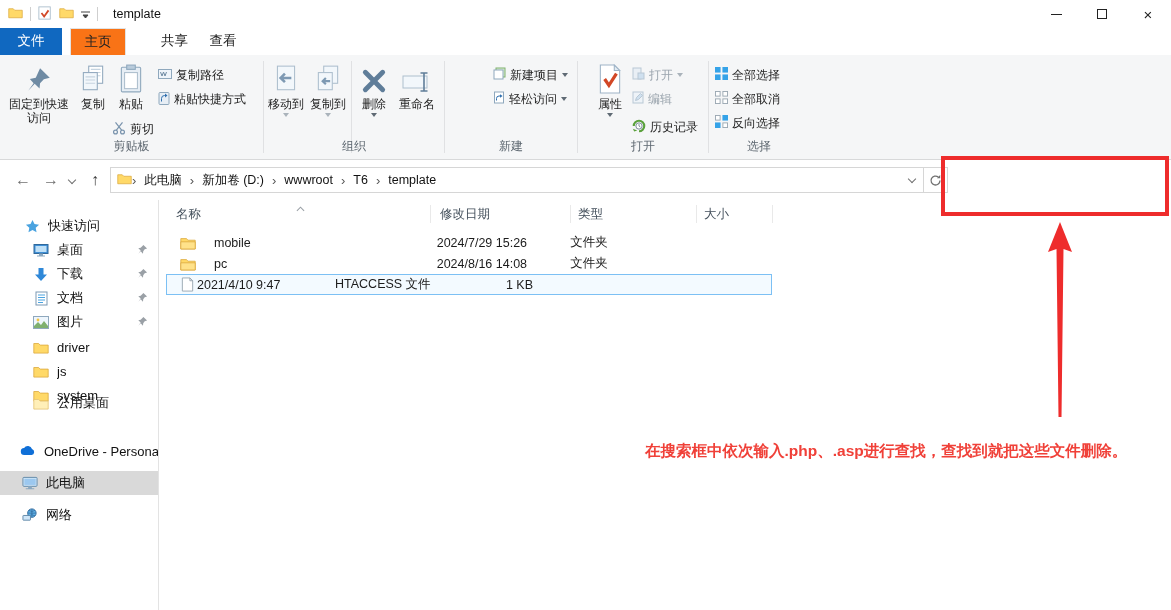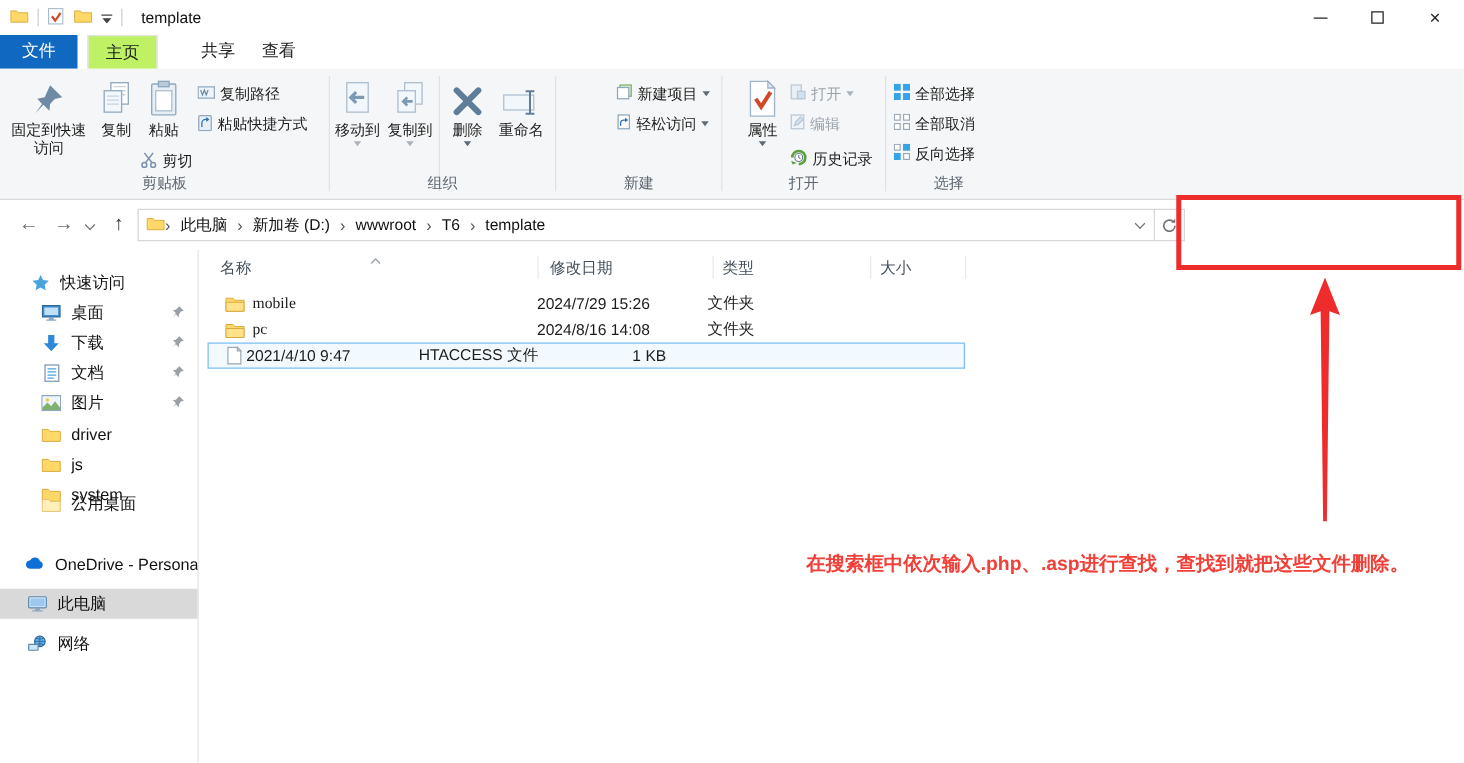--- a/index.html
+++ b/index.html
@@ -16,21 +16,21 @@
   .win-title { font-size:12.5px; margin-left:8px; color:#111; }
   .win-controls { position:absolute; right:0; top:0; height:28px; display:flex; }
   .win-btn { width:46px; height:28px; display:flex; align-items:center; justify-content:center; color:#222; }
   .min-glyph { width:11px; height:1px; background:#222; display:block; }
   .max-glyph { width:10px; height:10px; border:1px solid #222; display:block; }
   .close-glyph { font-size:15px; line-height:1; }
   
   .tabrow { position:absolute; top:28px; left:0; right:0; height:27px; background:#fff; }
   .tab { position:absolute; top:0; height:27px; line-height:26px; text-align:center; font-size:13.5px; color:#222; }
   .tab-file { left:0; width:62px; background:#1068c0; color:#fff; }
-  .tab-home { left:70px; width:56px; background:#bef264; border:1px solid #e2e3e4; border-bottom:none; }
+  .tab-home { left:70px; width:56px; background:#f97316; border:1px solid #e2e3e4; border-bottom:none; }
   .tab-share { left:134px; width:54px;text-align:right; }
   .tab-view { left:196px; width:54px; }
   .ribbon-collapse { position:absolute; top:40px; left:1134px; width:10px; height:6px; }
   .chev-up { width:7px; height:7px; border-left:1.5px solid #8a8a8a; border-top:1.5px solid #8a8a8a; transform:rotate(45deg); display:block; }
   .help-btn { position:absolute; top:36px; left:1154px; width:16px; height:16px; border-radius:50%; background:#3a8bd8; color:#fff; font-size:11px; font-weight:bold; display:flex; align-items:center; justify-content:center; }
   
   .ribbon { position:absolute; top:55px; left:0; right:0; height:105px; background:#f5f6f7; border-bottom:1px solid #d8d9da; }
   .group { position:absolute; top:0; bottom:0; }
   .group-label { position:absolute; bottom:4px; left:0; right:0; text-align:center; font-size:12px; color:#5d6770; }
   .gdiv { position:absolute; top:6px; bottom:6px; width:1px; background:#e0e1e3; }
@@ -65,21 +65,21 @@
   .side-item .si-ic { width:16px; height:16px; display:flex; align-items:center; justify-content:center; flex:none; }
   .side-item .si-lbl { margin-left:8px; white-space:nowrap; overflow:hidden; }
   .side-item .pin { position:absolute; right:10px; top:5px; }
   .side-sel { background:#d9d9d9; }
   
   .col-hdr { position:absolute; top:202px; height:24px; font-size:12.5px; color:#44505c; display:flex; align-items:center; }
   .hdr-div { position:absolute; top:205px; height:18px; width:1px; background:#e9e9e9; }
   .sort-caret { position:absolute; left:296px; top:200px; width:8px; height:8px; }
   .file-row { position:absolute; left:166px; width:606px; height:21px; display:flex; align-items:center; font-size:12.5px; color:#1c1c1c; }
   .file-row .f-ic { width:16px; margin-left:14px; flex:none; display:flex; }
-  .file-row .f-name { margin-left:6px; width:230px; white-space:nowrap; overflow:hidden;font-family:Liberation Serif, serif; }
+  .file-row .f-name { margin-left:18px; width:230px; white-space:nowrap; overflow:hidden; }
   .file-row .f-date { width:138px; }
   .file-row .f-type { width:122px; }
   .file-row .f-size { width:86px; text-align:right; padding-right:10px; }
   .file-row.selected { border:1px solid #7cc0f4; background:#f3faff; }
 </style>
 </head>
 <body>
 
 <div class="titlebar">
   <div class="qat">

